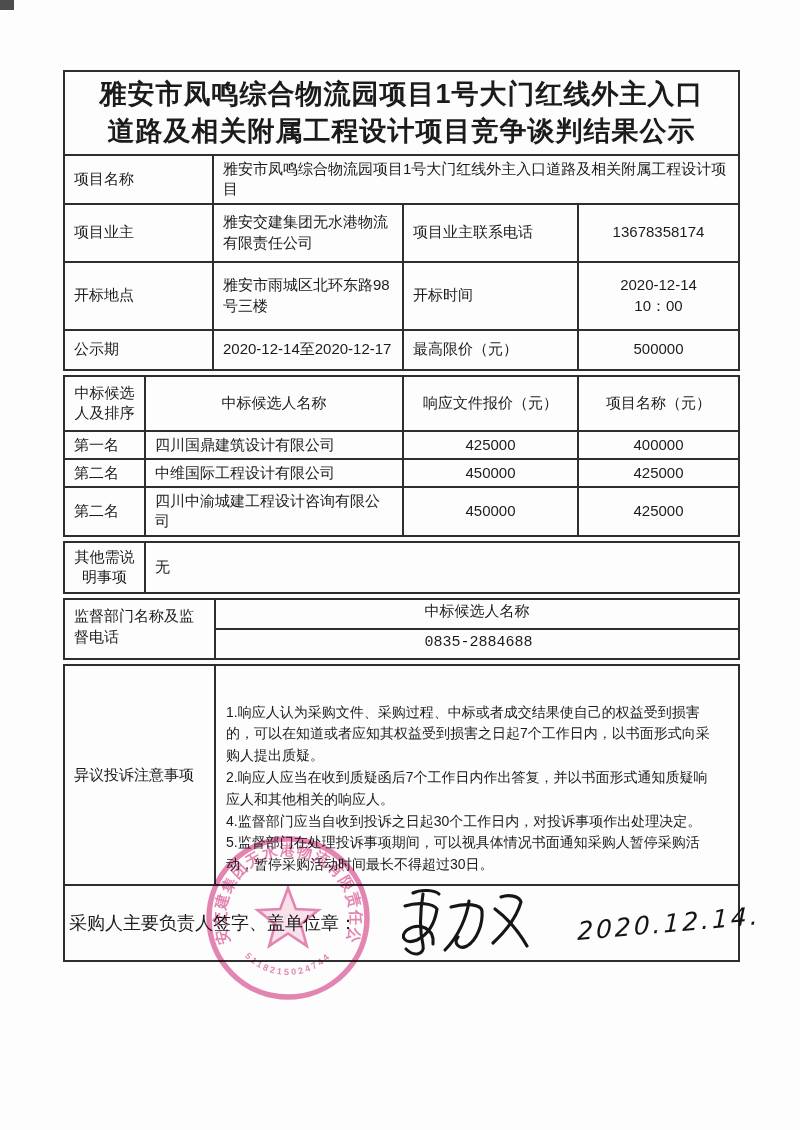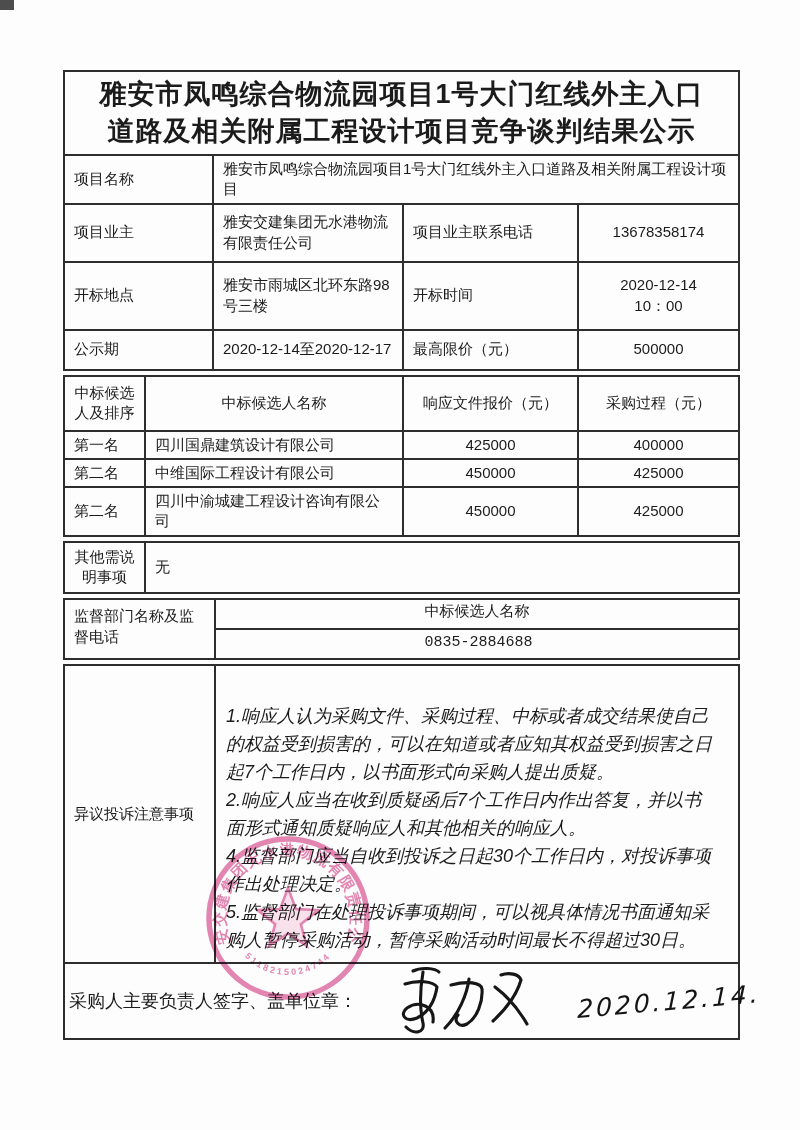--- a/index.html
+++ b/index.html
@@ -30,21 +30,21 @@
   .c:first-child{ border-left:none; }
   .ctr{ justify-content:center; text-align:center; }
   .h48{ min-height:48px; } .h58{ min-height:58px; } .h68{ min-height:68px; } .h40{ min-height:40px; }
   .h53{ min-height:53px;border-radius:11px; } .h27{ min-height:27px; } .h49{ min-height:49px; }
   .twoLine{ flex-direction:column; justify-content:center; }
   .supgrid{ display:grid; grid-template-columns:149px 1fr; grid-template-rows:28px 30px;font-family:Liberation Mono, monospace; }
   .supLabel{ grid-row:1/3; border-left:none; }
   .supDept{ grid-column:2; }
   .supPhone{ grid-column:2; border-top:2px solid var(--ln);padding-left:12px; }
   .objgrid{ display:grid; grid-template-columns:149px 1fr; }
-  .objText{ display:block; padding:36px 20px 8px 10px; font-size:18px; line-height:1.56;font-style:italic; }
+  .objText{ display:block; padding:36px 20px 8px 10px; font-size:14px; line-height:1.56; }
   .objText p{ margin:0; }
   .sig{ margin-top:-2px; min-height:74px; display:flex; align-items:center; padding:2px 4px; box-sizing:border-box; }
   .sigLabel{ font-size:18px; white-space:nowrap; }
   .sigSvg{ margin-left:26px; flex:none; }
   .sigDate{
     margin-left:26px; font-family:"DejaVu Sans",sans-serif; font-style:italic;
     font-size:25px; letter-spacing:3px; transform:rotate(-5deg) skewX(-6deg); color:#141414; white-space:nowrap;
   }
   .stamp{ position:absolute; left:202px; top:832px; width:172px; height:172px; opacity:.82; mix-blend-mode:multiply; pointer-events:none; }
   .stamp text{ font-family:"Liberation Sans","DejaVu Sans",sans-serif; font-weight:bold; }
@@ -92,21 +92,21 @@
         <div class="c">最高限价（元）</div>
         <div class="c ctr">500000</div>
       </div>
     </section>
 
     <section class="sec gap">
       <div class="row g4b h53 hdr">
         <div class="c ctr">中标候选人及排序</div>
         <div class="c ctr">中标候选人名称</div>
         <div class="c ctr">响应文件报价（元）</div>
-        <div class="c ctr">采购过程（元）</div>
+        <div class="c ctr">项目名称（元）</div>
       </div>
       <div class="row g4b h27">
         <div class="c">第一名</div>
         <div class="c">四川国鼎建筑设计有限公司</div>
         <div class="c ctr">425000</div>
         <div class="c ctr">400000</div>
       </div>
       <div class="row g4b h27">
         <div class="c">第二名</div>
         <div class="c">中维国际工程设计有限公司</div>

